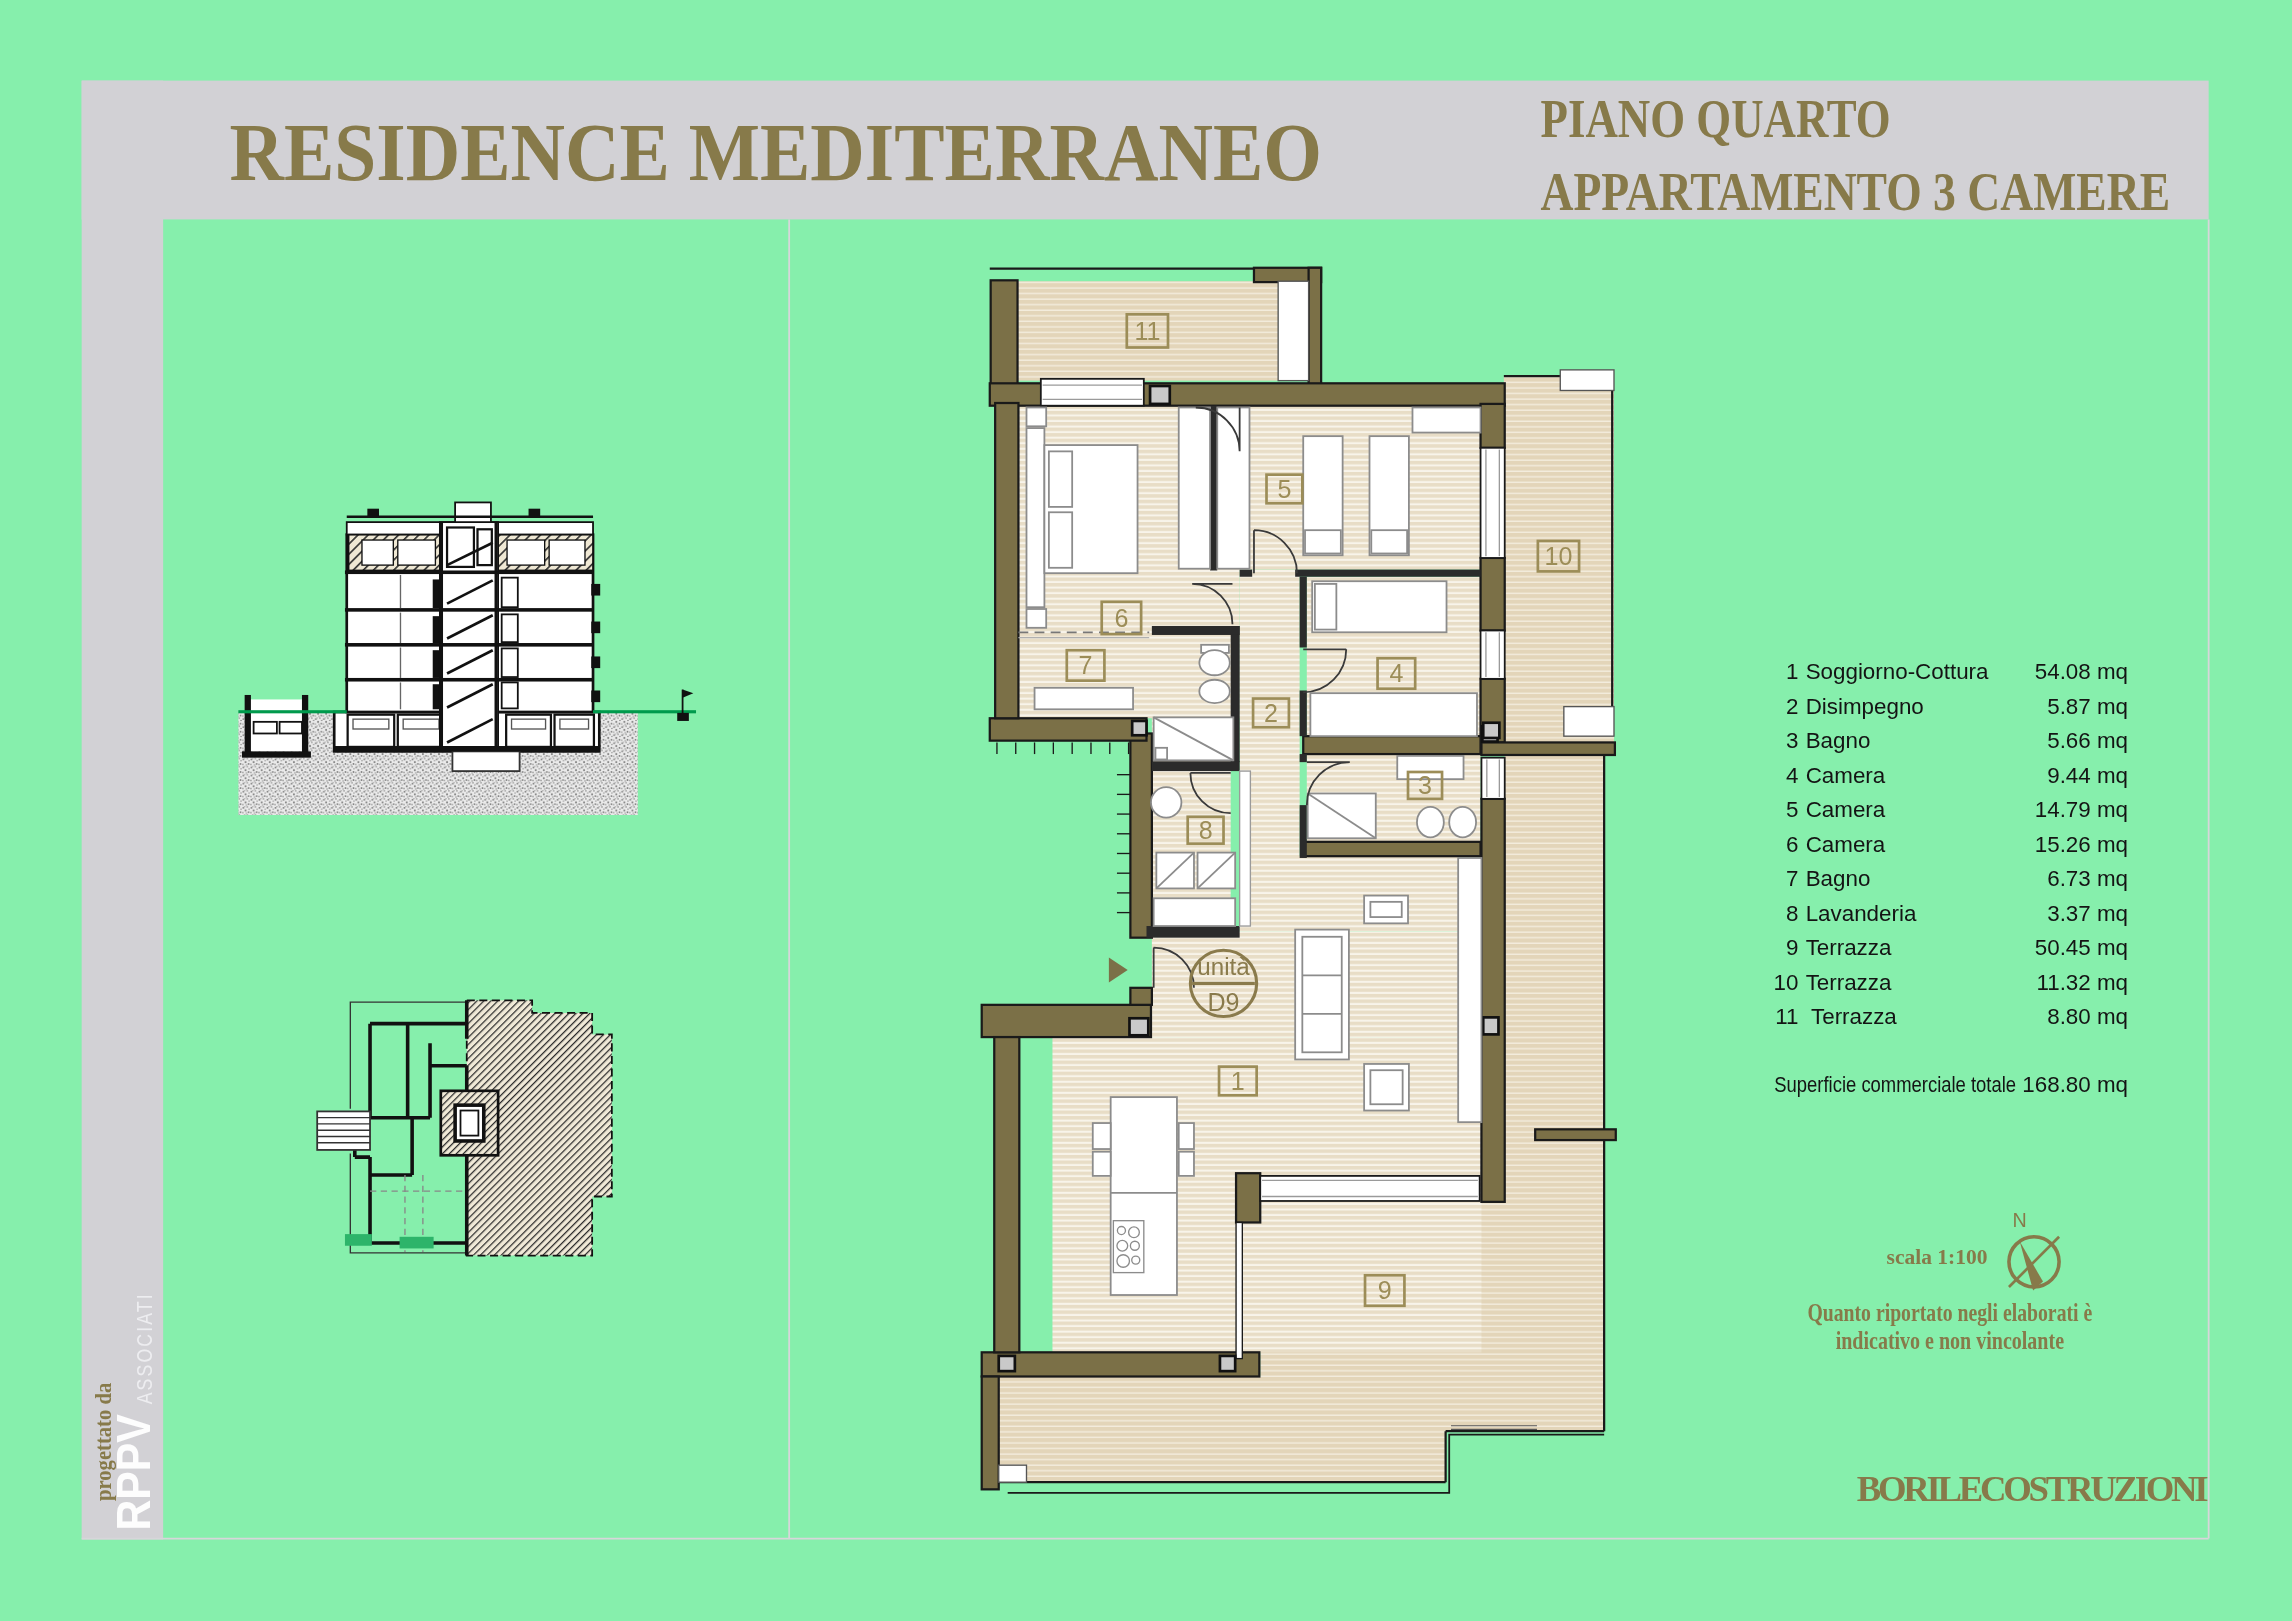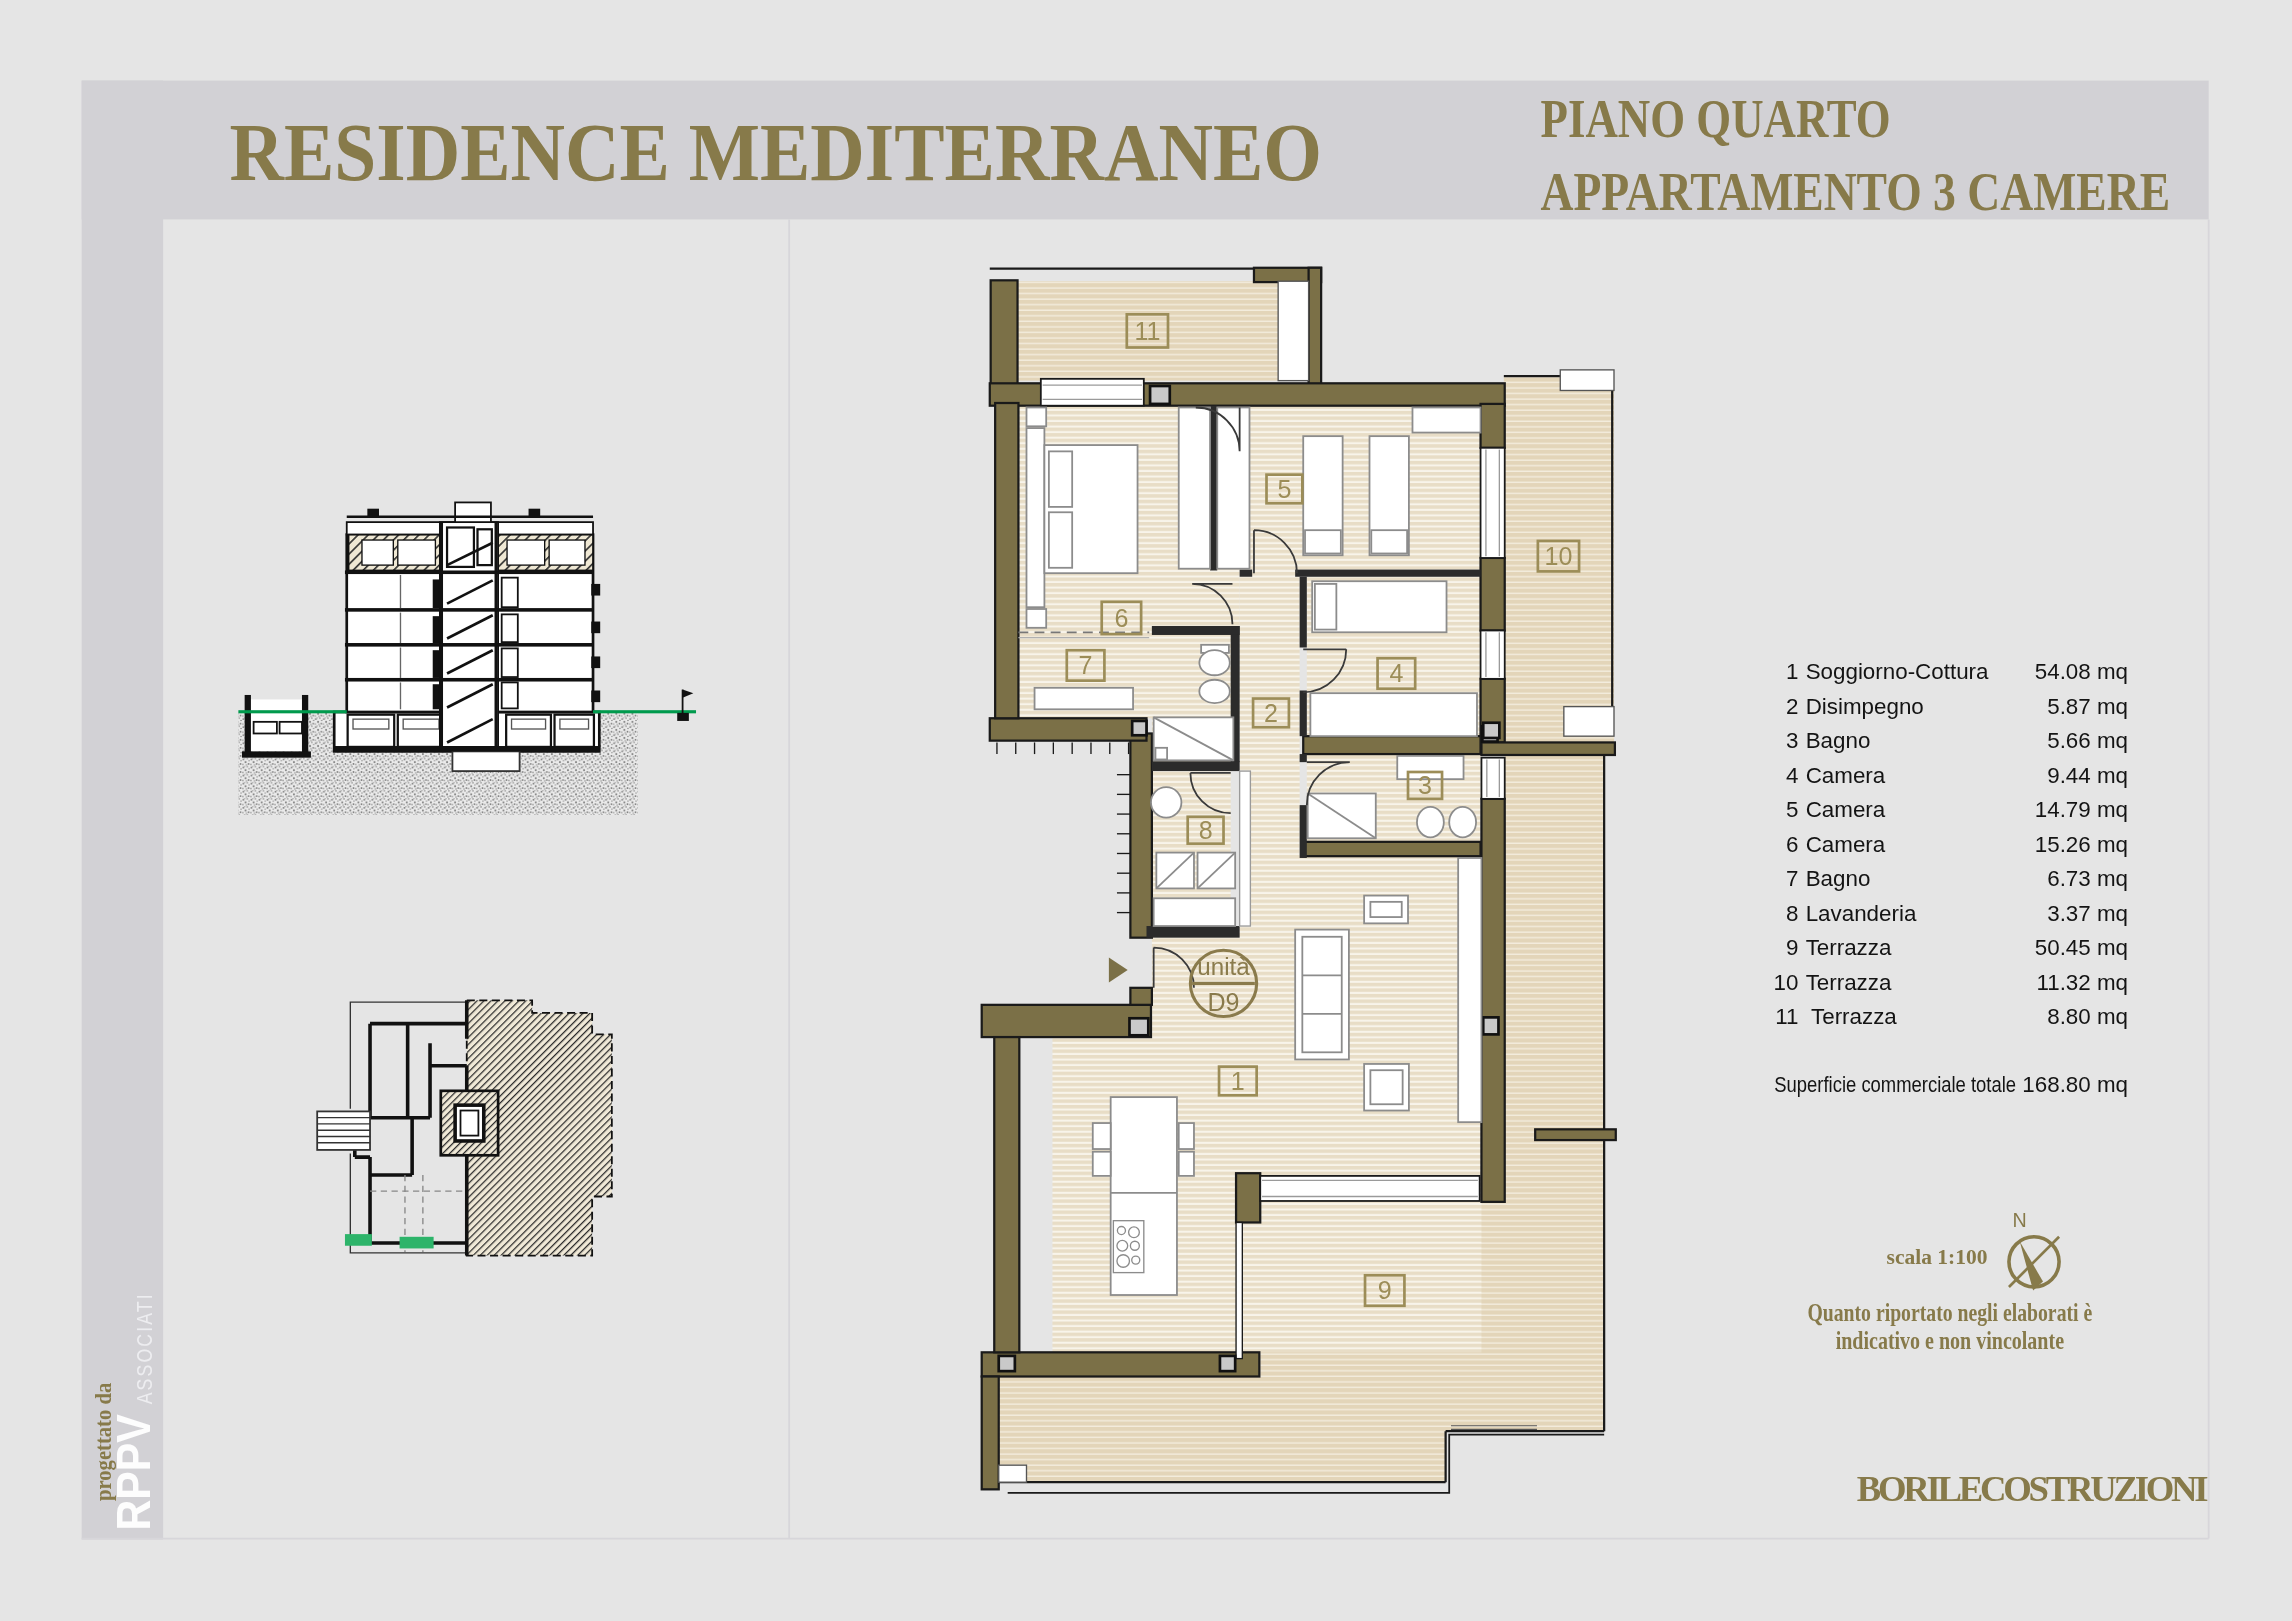--- a/index.html
+++ b/index.html
@@ -1,16 +1,16 @@
 <!DOCTYPE html>
 <html style="font-size:14.3px"><head>
 <meta charset="utf-8">
 <style>
   html,body{margin:0;padding:0;background:#ffffff;}
-  #page{position:relative;width:2293px;height:1621px;background:#e5e5e5;overflow:hidden;
+  #page{position:relative;width:2293px;height:1621px;background:#86efac;overflow:hidden;
         font-family:"Liberation Sans", sans-serif;}
   svg{position:absolute;top:0;left:0;}
 </style>
 </head>
 <body>
 <div id="page">
 <svg width="2293" height="1621" viewBox="0 0 2560 1810" xmlns="http://www.w3.org/2000/svg">
 <defs>
   <pattern id="stripes" width="8" height="6.2" patternUnits="userSpaceOnUse">
     <rect width="8" height="6.2" fill="#f8f4ea"></rect>

